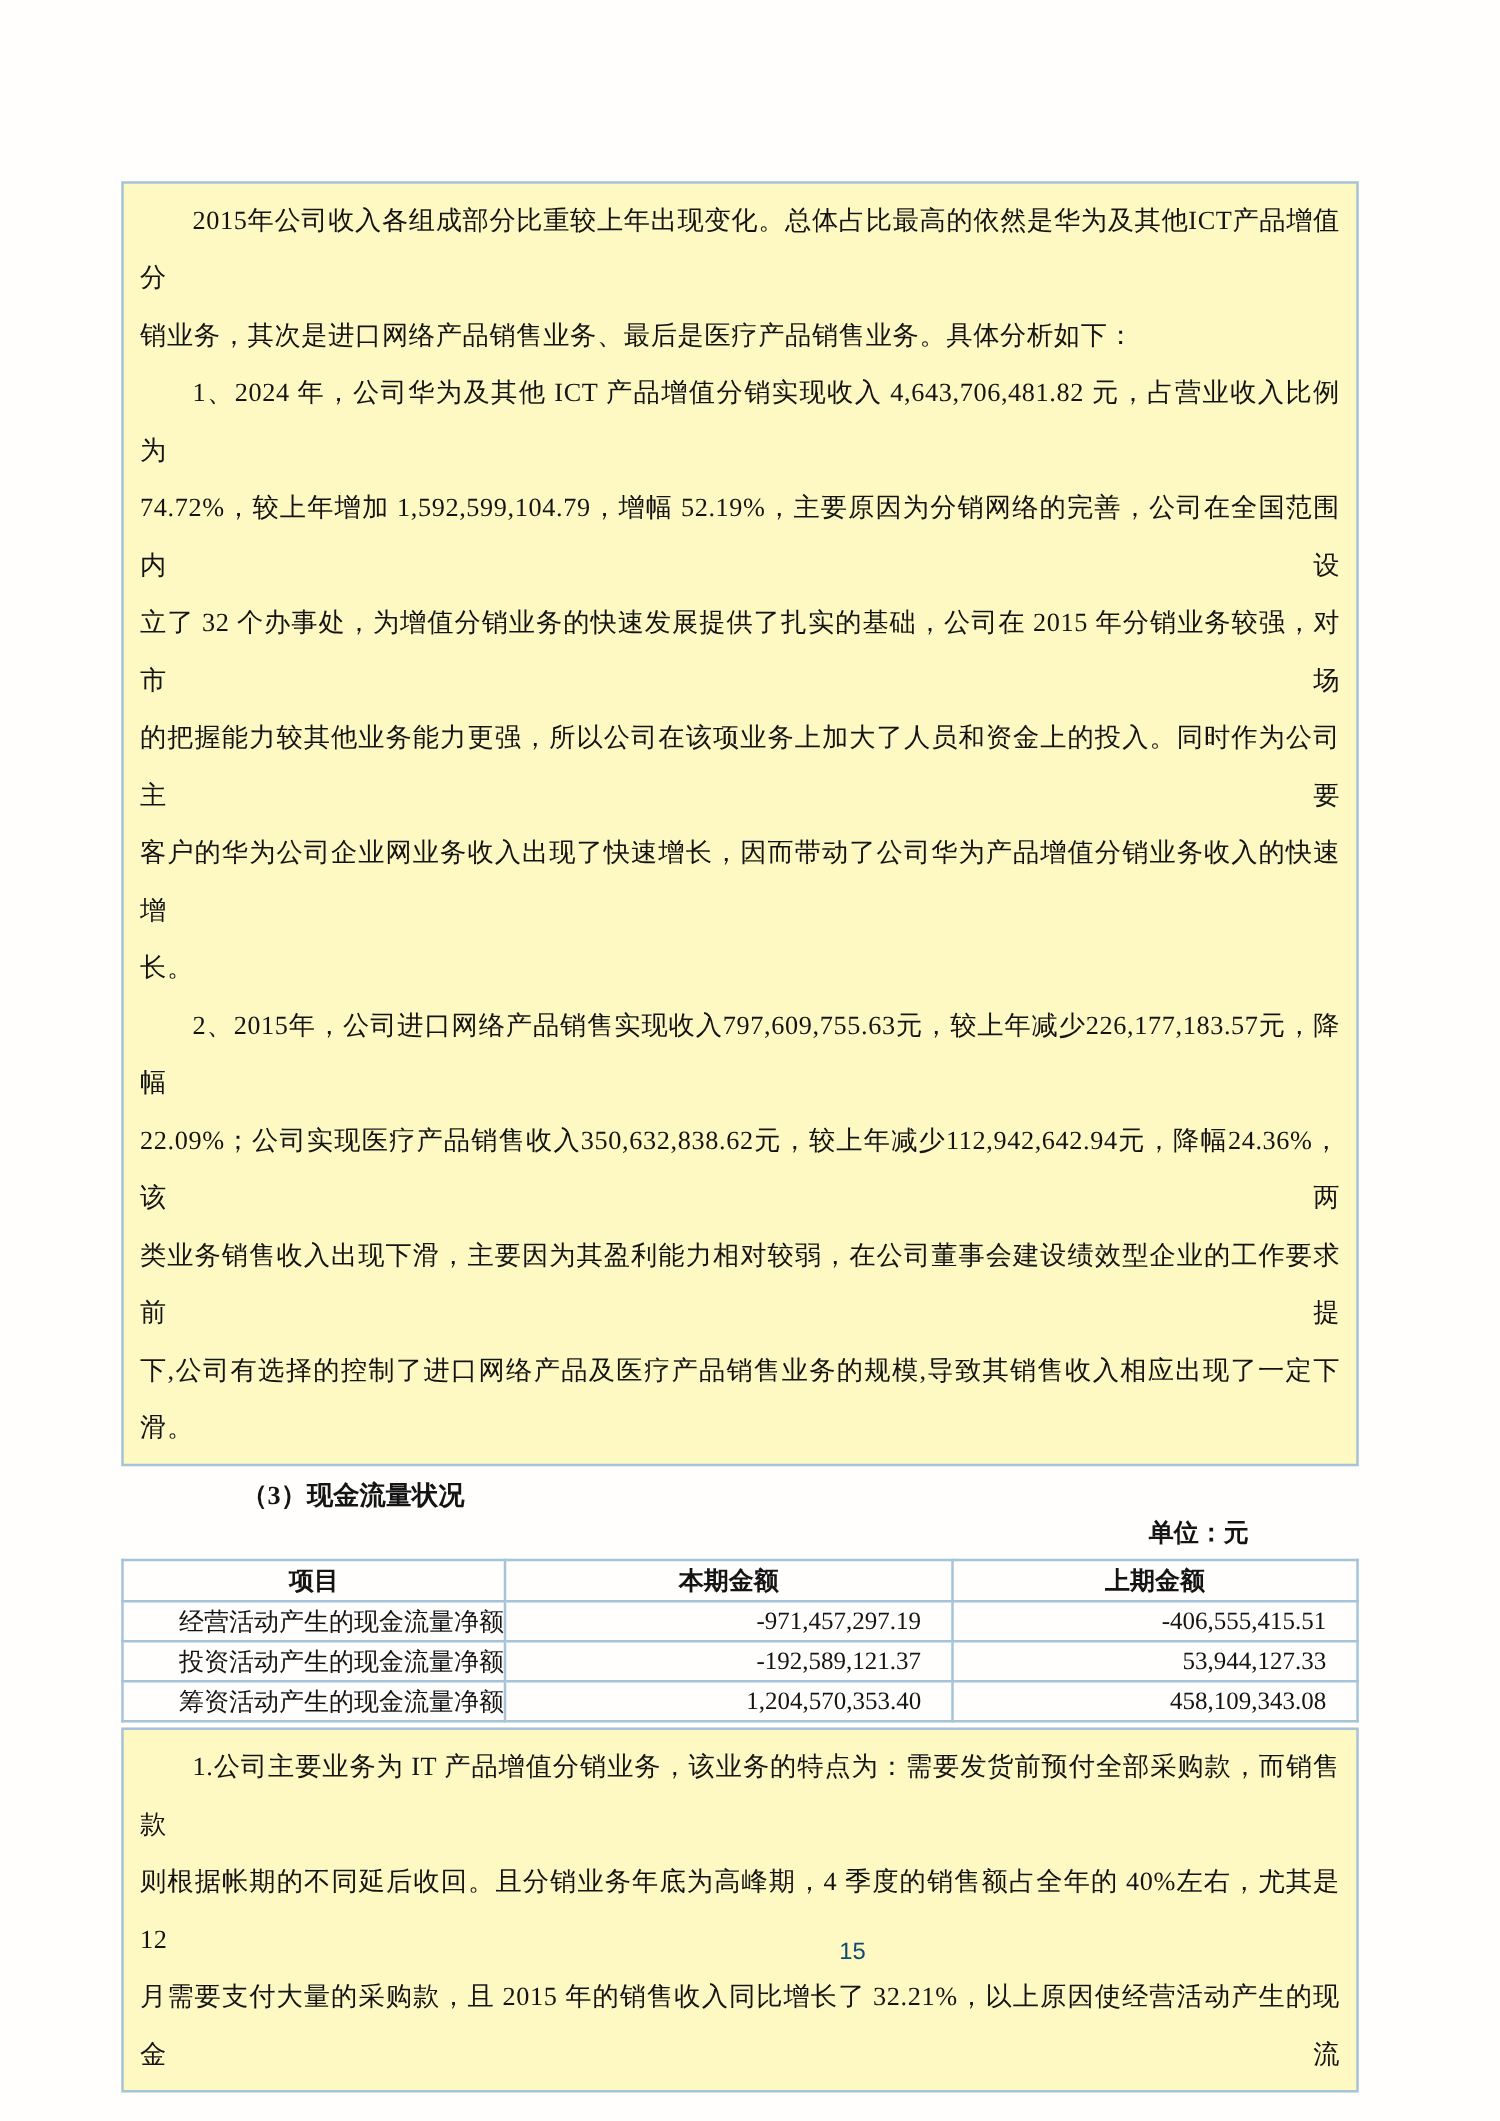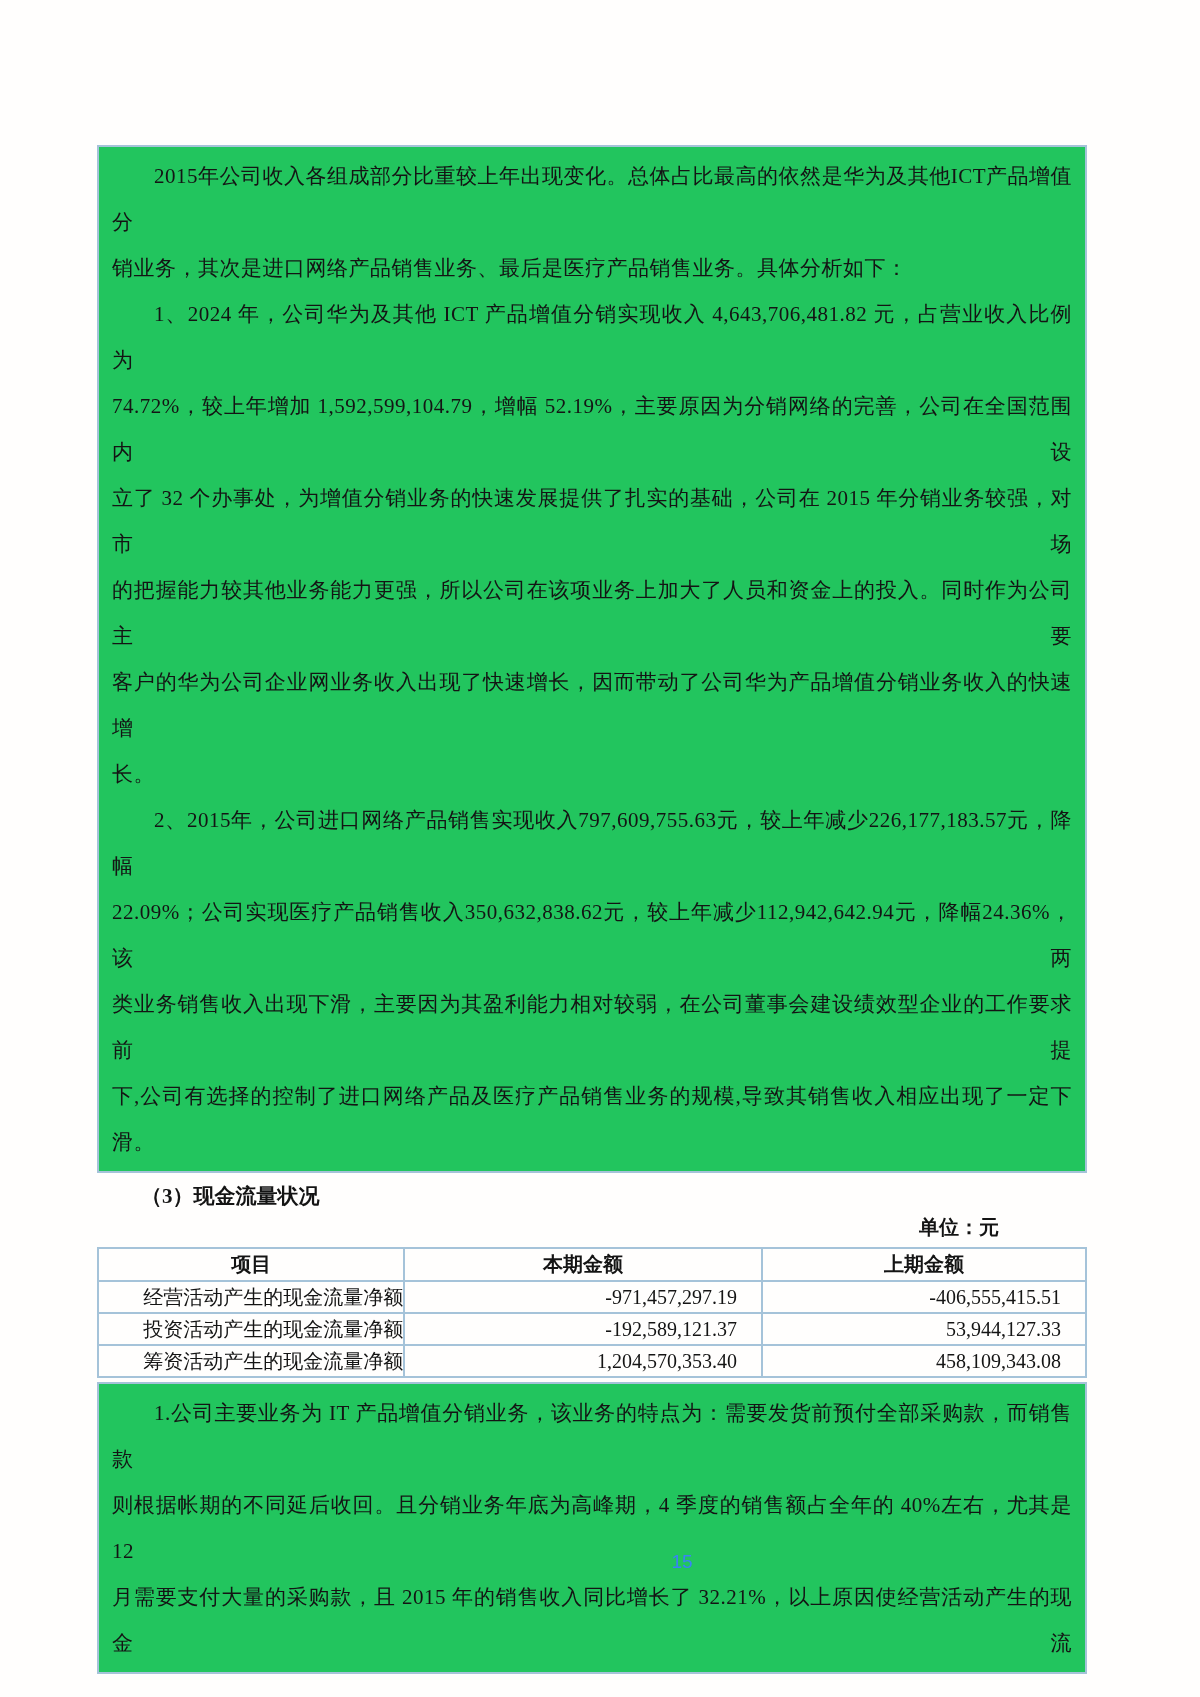--- a/index.html
+++ b/index.html
@@ -4,49 +4,49 @@
 <style>
   html,body { margin:0; padding:0; background:#ffffff; }
   .page {
     position:relative; width:1200px; height:1697px; background:#fffefd;
     color:#141414; font-family:"Liberation Serif","DejaVu Serif",serif;
     overflow:hidden;
   }
   .content { position:absolute; left:97px; top:145px; width:990px; }
 
   .tblock {
-    box-sizing:border-box; border:2px solid #a5c3d9; background:#22c55e;
+    box-sizing:border-box; border:2px solid #a5c3d9; background:#fef9c3;
     padding:6px 13px;
   }
   .line {
     font-size:21px; line-height:46px; text-align:justify; text-align-last:justify;
     letter-spacing:0.5px;
   }
   .line.last { text-align-last:left; }
   .line.indent { text-indent:42px; }
 
-  .sec-heading { font-size:21px; font-weight:bold; margin:10px 0 2px 44px; line-height:27px; }
+  .sec-heading { font-size:21px; font-weight:bold; margin:10px 0 2px 96px; line-height:27px; }
   .unit { font-size:20px; font-weight:bold; text-align:right; padding-right:88px; margin:3px 0 2px 0; line-height:28px; }
 
   table { width:100%; border-collapse:collapse; table-layout:fixed; background:#fffefd; }
   td { border:2px solid #a5c3d9; font-size:20px; overflow:hidden; }
 
   
   #cashflow-table { margin-top:6px; }
   #cashflow-table td { height:30px; padding:0; }
   #cashflow-table tr.hdr td { height:31px; font-weight:bold; text-align:center; }
   #cashflow-table td.item { text-align:right; padding-left:14px; }
   #cashflow-table td.num  { text-align:right; padding-right:24px; }
 
   .analysis-label { font-size:20px; margin:7px 0 3px 68px; line-height:28px; letter-spacing:0.5px; }
   #block2 { margin-top:4px; }
 
   .page-number {
     position:absolute; top:1551px; left:652px; width:60px; text-align:center;
-    font-family:"Liberation Sans","DejaVu Sans",sans-serif; font-size:19px; color:#3b82f6;
+    font-family:"Liberation Sans","DejaVu Sans",sans-serif; font-size:19px; color:#0c4a6e;
   }
 </style>
 </head>
 <body>
 
 <div class="page">
   <div class="content">
 
     <div class="tblock" id="block1">
         <div class="line indent">2015年公司收入各组成部分比重较上年出现变化。总体占比最高的依然是华为及其他ICT产品增值分</div>

